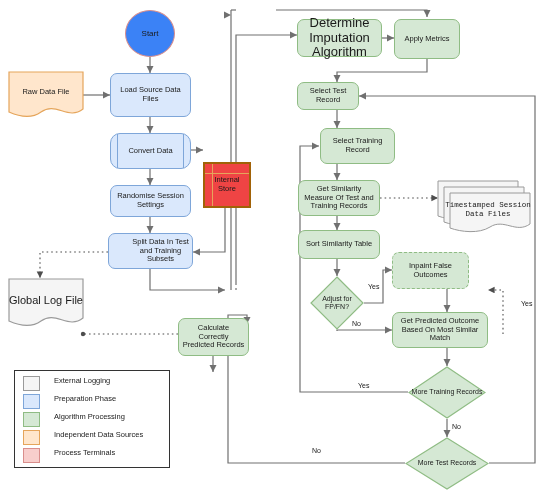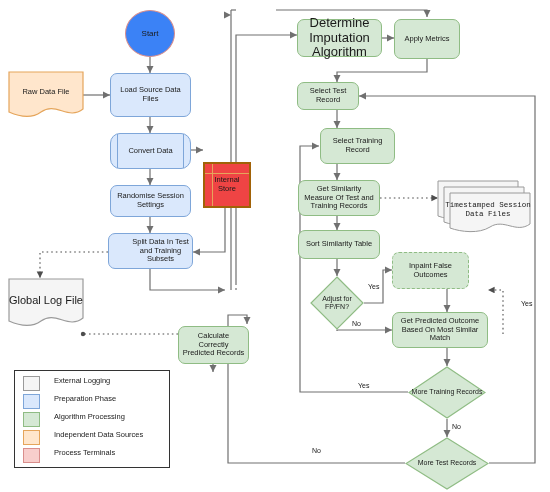--- a/index.html
+++ b/index.html
@@ -222,21 +222,21 @@
     <span class="dtext">More Training Records</span>
   </div>
 
   <div class="node diamond" style="left:405px;top:437px;width:84px;height:53px;font-size:7px;">
     <svg class="dshape" viewBox="0 0 84 53" preserveAspectRatio="none">
       <path d="M42,1 L83,26.5 L42,52 L1,26.5 Z" fill="#d5e8d4" stroke="#8fbc84" stroke-width="1.2"></path>
     </svg>
     <span class="dtext">More Test Records</span>
   </div>
 
-  <div class="node proc green" style="left:178px;top:326px;width:71px;height:38px;font-size:7.5px;">
+  <div class="node proc green" style="left:178px;top:318px;width:71px;height:38px;font-size:7.5px;">
     <span class="lbl">Calculate Correctly Predicted Records</span>
   </div>
 
   <div class="node" style="left:8px;top:278px;width:76px;height:52px;font-size:11px;">
     <svg class="docshape" viewBox="0 0 76 52" preserveAspectRatio="none">
       <path d="M1,1 H75 V40 C60,52 48,32 33,43 C22,51 10,47 1,43 Z" fill="#f5f5f5" stroke="#9a9a9a" stroke-width="1.2"></path>
     </svg>
     <span class="doctext" style="margin-bottom:8px;">Global Log File</span>
   </div>
 

